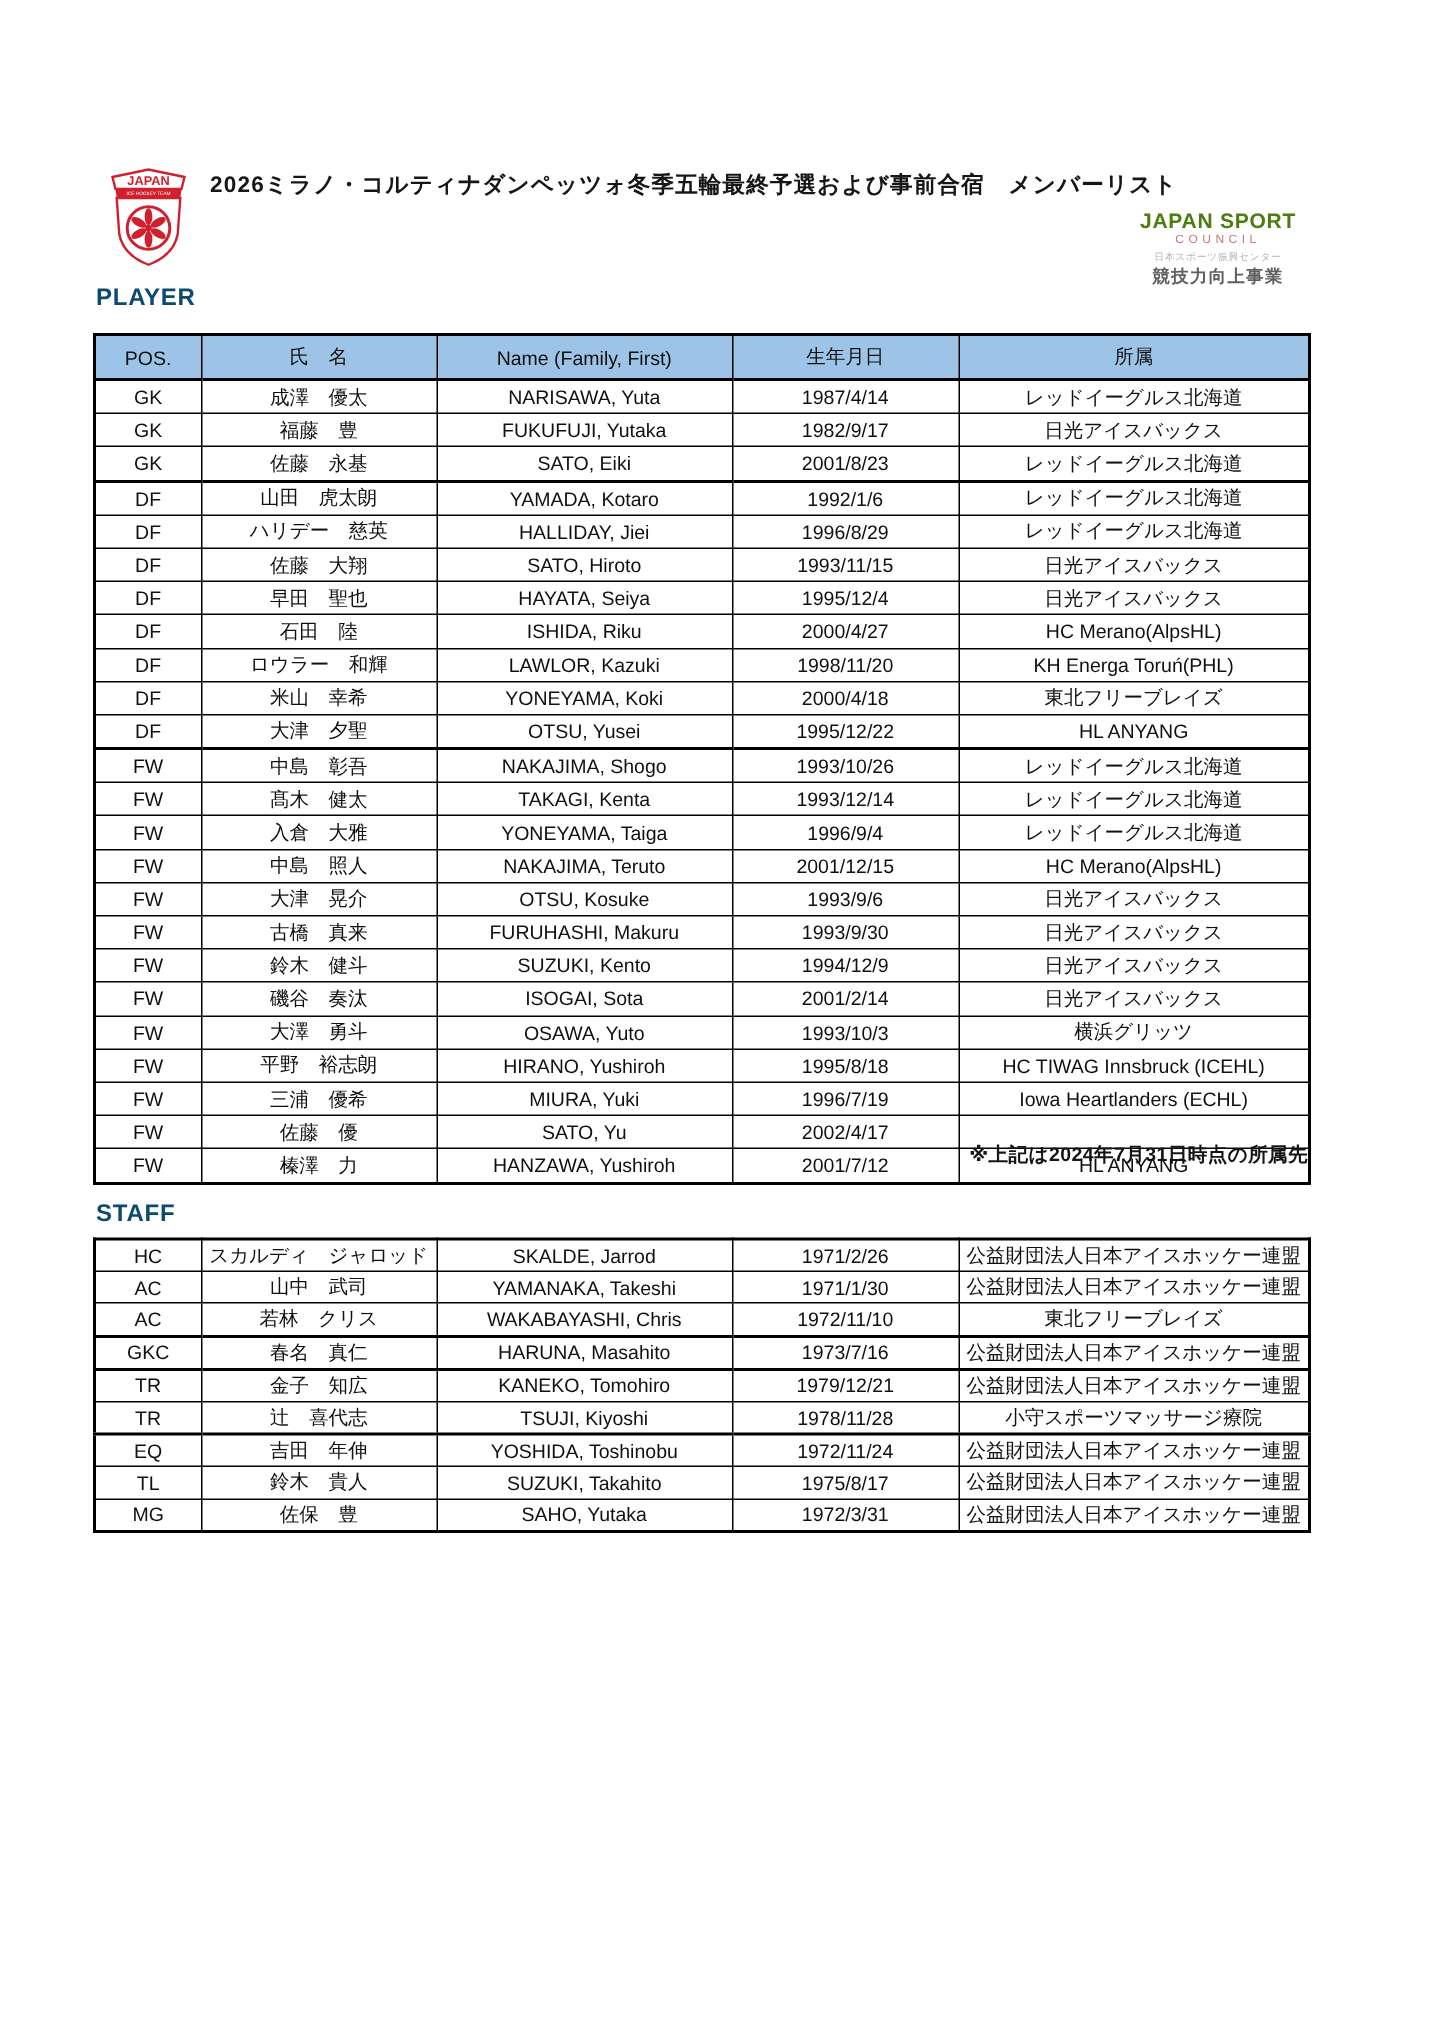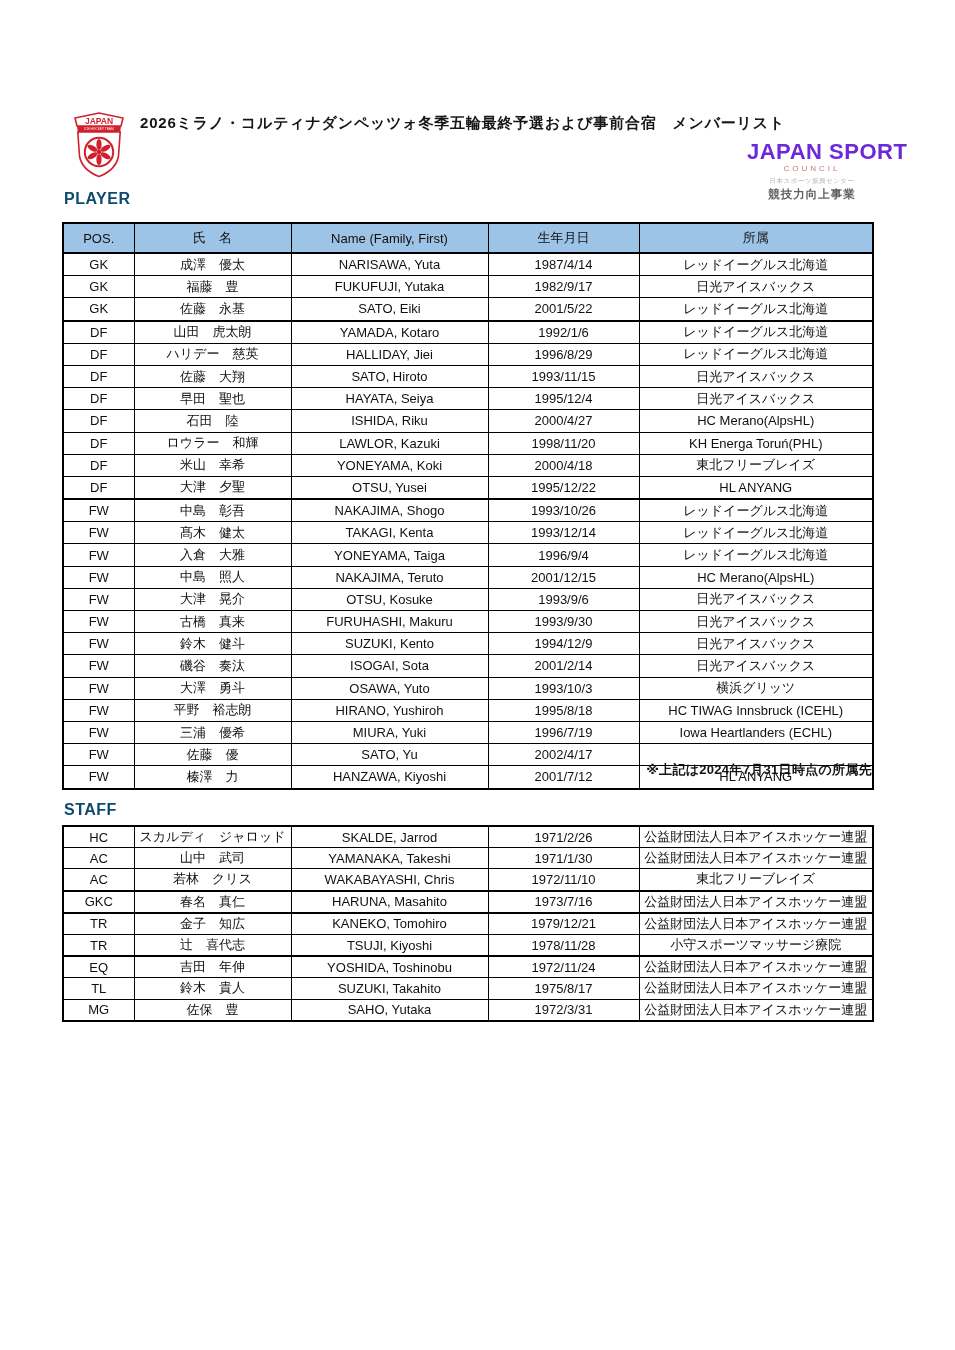--- a/index.html
+++ b/index.html
@@ -7,21 +7,21 @@
     width:955px;height:1350px;background:#ffffff;position:relative;
     font-family:"Liberation Sans","DejaVu Sans",sans-serif;color:#111;
   }
   .page{position:absolute;inset:0;}
 
   
   .doc-title{position:absolute;left:140px;top:114px;font-size:15px;font-weight:bold;
     letter-spacing:.8px;color:#161616;white-space:nowrap;}
   .team-logo{position:absolute;left:74px;top:112px;width:50px;height:66px;}
   .jsc{position:absolute;top:140px;right:78px;width:130px;text-align:center;line-height:1.1;}
-  .jsc-line1{font-size:22px;font-weight:bold;color:#6d28d9;letter-spacing:.5px;white-space:nowrap;}
+  .jsc-line1{font-size:14px;font-weight:bold;color:#4d7c0f;letter-spacing:.5px;white-space:nowrap;}
   .jsc-line2{font-size:8px;color:#c87878;letter-spacing:3px;margin-top:1px;}
   .jsc-line3{font-size:6.5px;color:#b3b3b3;letter-spacing:.5px;margin-top:3px;white-space:nowrap;}
   .jsc-line4{font-size:11.5px;color:#5f5f5f;font-weight:600;letter-spacing:1px;margin-top:4px;white-space:nowrap;}
 
   .section-heading{position:absolute;left:64px;font-size:16px;font-weight:bold;
     letter-spacing:.5px;color:#0c4a6e;}
   #player-heading{top:190px;}
   #staff-heading{top:801px;}
 
   
@@ -115,21 +115,21 @@
     <td>GK</td>
     <td>福藤　豊</td>
     <td>FUKUFUJI, Yutaka</td>
     <td>1982/9/17</td>
     <td>日光アイスバックス</td>
   </tr>
         <tr class="group-end">
     <td>GK</td>
     <td>佐藤　永基</td>
     <td>SATO, Eiki</td>
-    <td>2001/5/22</td>
+    <td>2001/8/23</td>
     <td>レッドイーグルス北海道</td>
   </tr>
         <tr>
     <td>DF</td>
     <td>山田　虎太朗</td>
     <td>YAMADA, Kotaro</td>
     <td>1992/1/6</td>
     <td>レッドイーグルス北海道</td>
   </tr>
         <tr>
@@ -261,21 +261,21 @@
         <tr>
     <td>FW</td>
     <td>佐藤　優</td>
     <td>SATO, Yu</td>
     <td>2002/4/17</td>
     <td></td>
   </tr>
         <tr>
     <td>FW</td>
     <td>榛澤　力</td>
-    <td>HANZAWA, Kiyoshi</td>
+    <td>HANZAWA, Yushiroh</td>
     <td>2001/7/12</td>
     <td>HL ANYANG</td>
   </tr>
       </tbody>
   </table>
 
   <div class="footnote">※上記は2024年7月31日時点の所属先</div>
 
   <div class="section-heading" id="staff-heading">STAFF</div>
 

